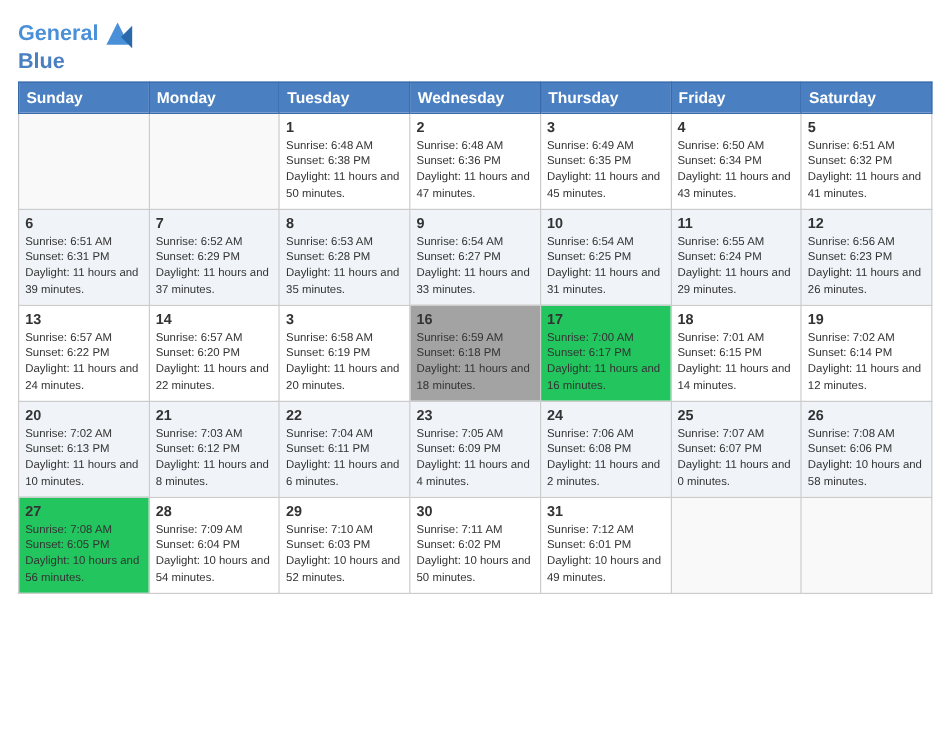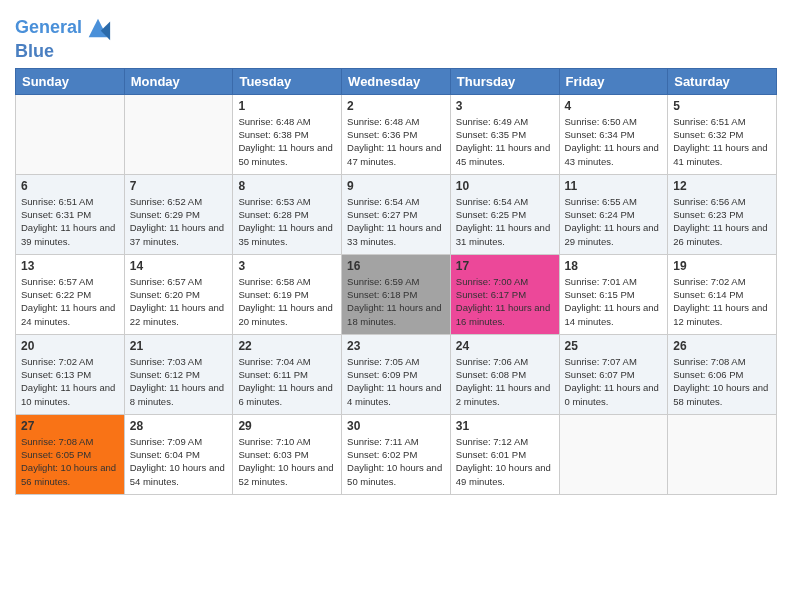--- a/index.html
+++ b/index.html
@@ -238,21 +238,21 @@
             <div class="day-info" style="white-space: pre-line;">Sunrise: 6:58 AM
 Sunset: 6:19 PM
 Daylight: 11 hours and 20 minutes.</div>
           </td>
           <td style="background: #a3a3a3;">
             <span class="day-num">16</span>
             <div class="day-info" style="white-space: pre-line;">Sunrise: 6:59 AM
 Sunset: 6:18 PM
 Daylight: 11 hours and 18 minutes.</div>
           </td>
-          <td style="background: #ec4899;">
+          <td style="background: #22c55e;">
             <span class="day-num">17</span>
             <div class="day-info" style="white-space: pre-line;">Sunrise: 7:00 AM
 Sunset: 6:17 PM
 Daylight: 11 hours and 16 minutes.</div>
           </td>
           <td style="background: rgb(255, 255, 255);">
             <span class="day-num">18</span>
             <div class="day-info" style="white-space: pre-line;">Sunrise: 7:01 AM
 Sunset: 6:15 PM
 Daylight: 11 hours and 14 minutes.</div>
@@ -302,21 +302,21 @@
 Daylight: 11 hours and 0 minutes.</div>
           </td>
           <td style="background: rgb(240, 244, 248);">
             <span class="day-num">26</span>
             <div class="day-info" style="white-space: pre-line;">Sunrise: 7:08 AM
 Sunset: 6:06 PM
 Daylight: 10 hours and 58 minutes.</div>
           </td>
         </tr>
         <tr>
-          <td style="background: #f97316;">
+          <td style="background: #22c55e;">
             <span class="day-num">27</span>
             <div class="day-info" style="white-space: pre-line;">Sunrise: 7:08 AM
 Sunset: 6:05 PM
 Daylight: 10 hours and 56 minutes.</div>
           </td>
           <td style="background: rgb(255, 255, 255);">
             <span class="day-num">28</span>
             <div class="day-info" style="white-space: pre-line;">Sunrise: 7:09 AM
 Sunset: 6:04 PM
 Daylight: 10 hours and 54 minutes.</div>

